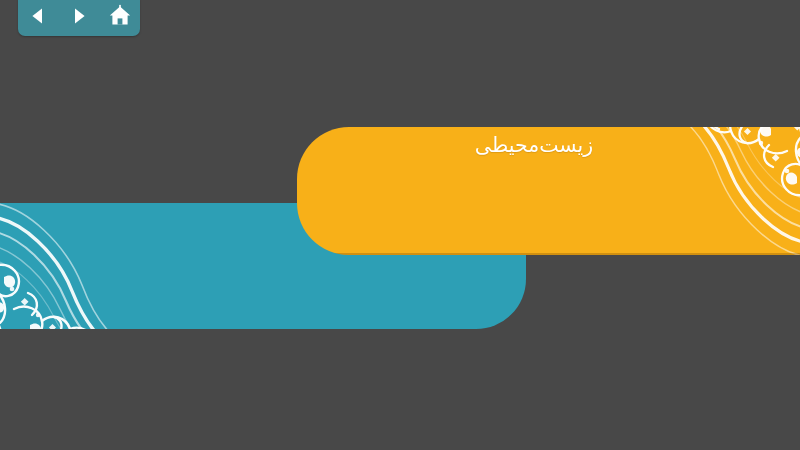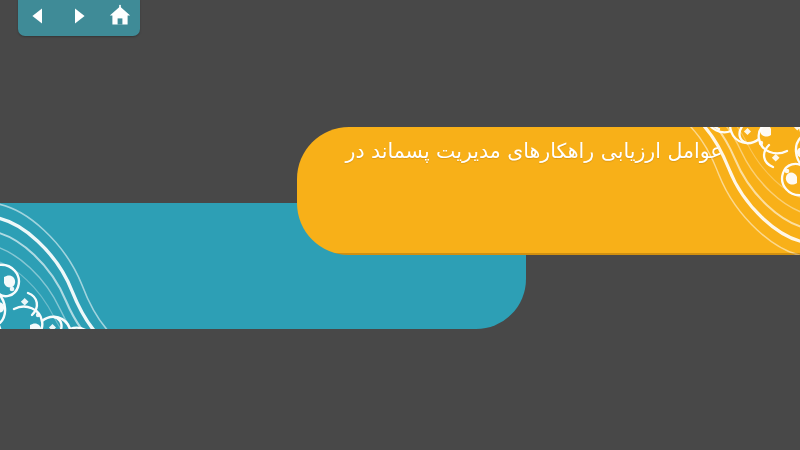--- a/index.html
+++ b/index.html
@@ -245,16 +245,16 @@
           <circle cx="158" cy="50" r="2.2"></circle>
           <circle cx="130" cy="30" r="2"></circle>
           <circle cx="104" cy="18" r="1.9"></circle>
           <circle cx="200" cy="56" r="2"></circle>
         </g>
       </svg>
     </div>
   </div>
 
   <div id="title-block">
-    <span class="tline l1">عوامل ارزیابی راهکارهای مدیریت پسماند در</span>
+    <span class="tline l3">زیست‌محیطی</span>
   </div>
 
 </div>
 
 </body></html>

